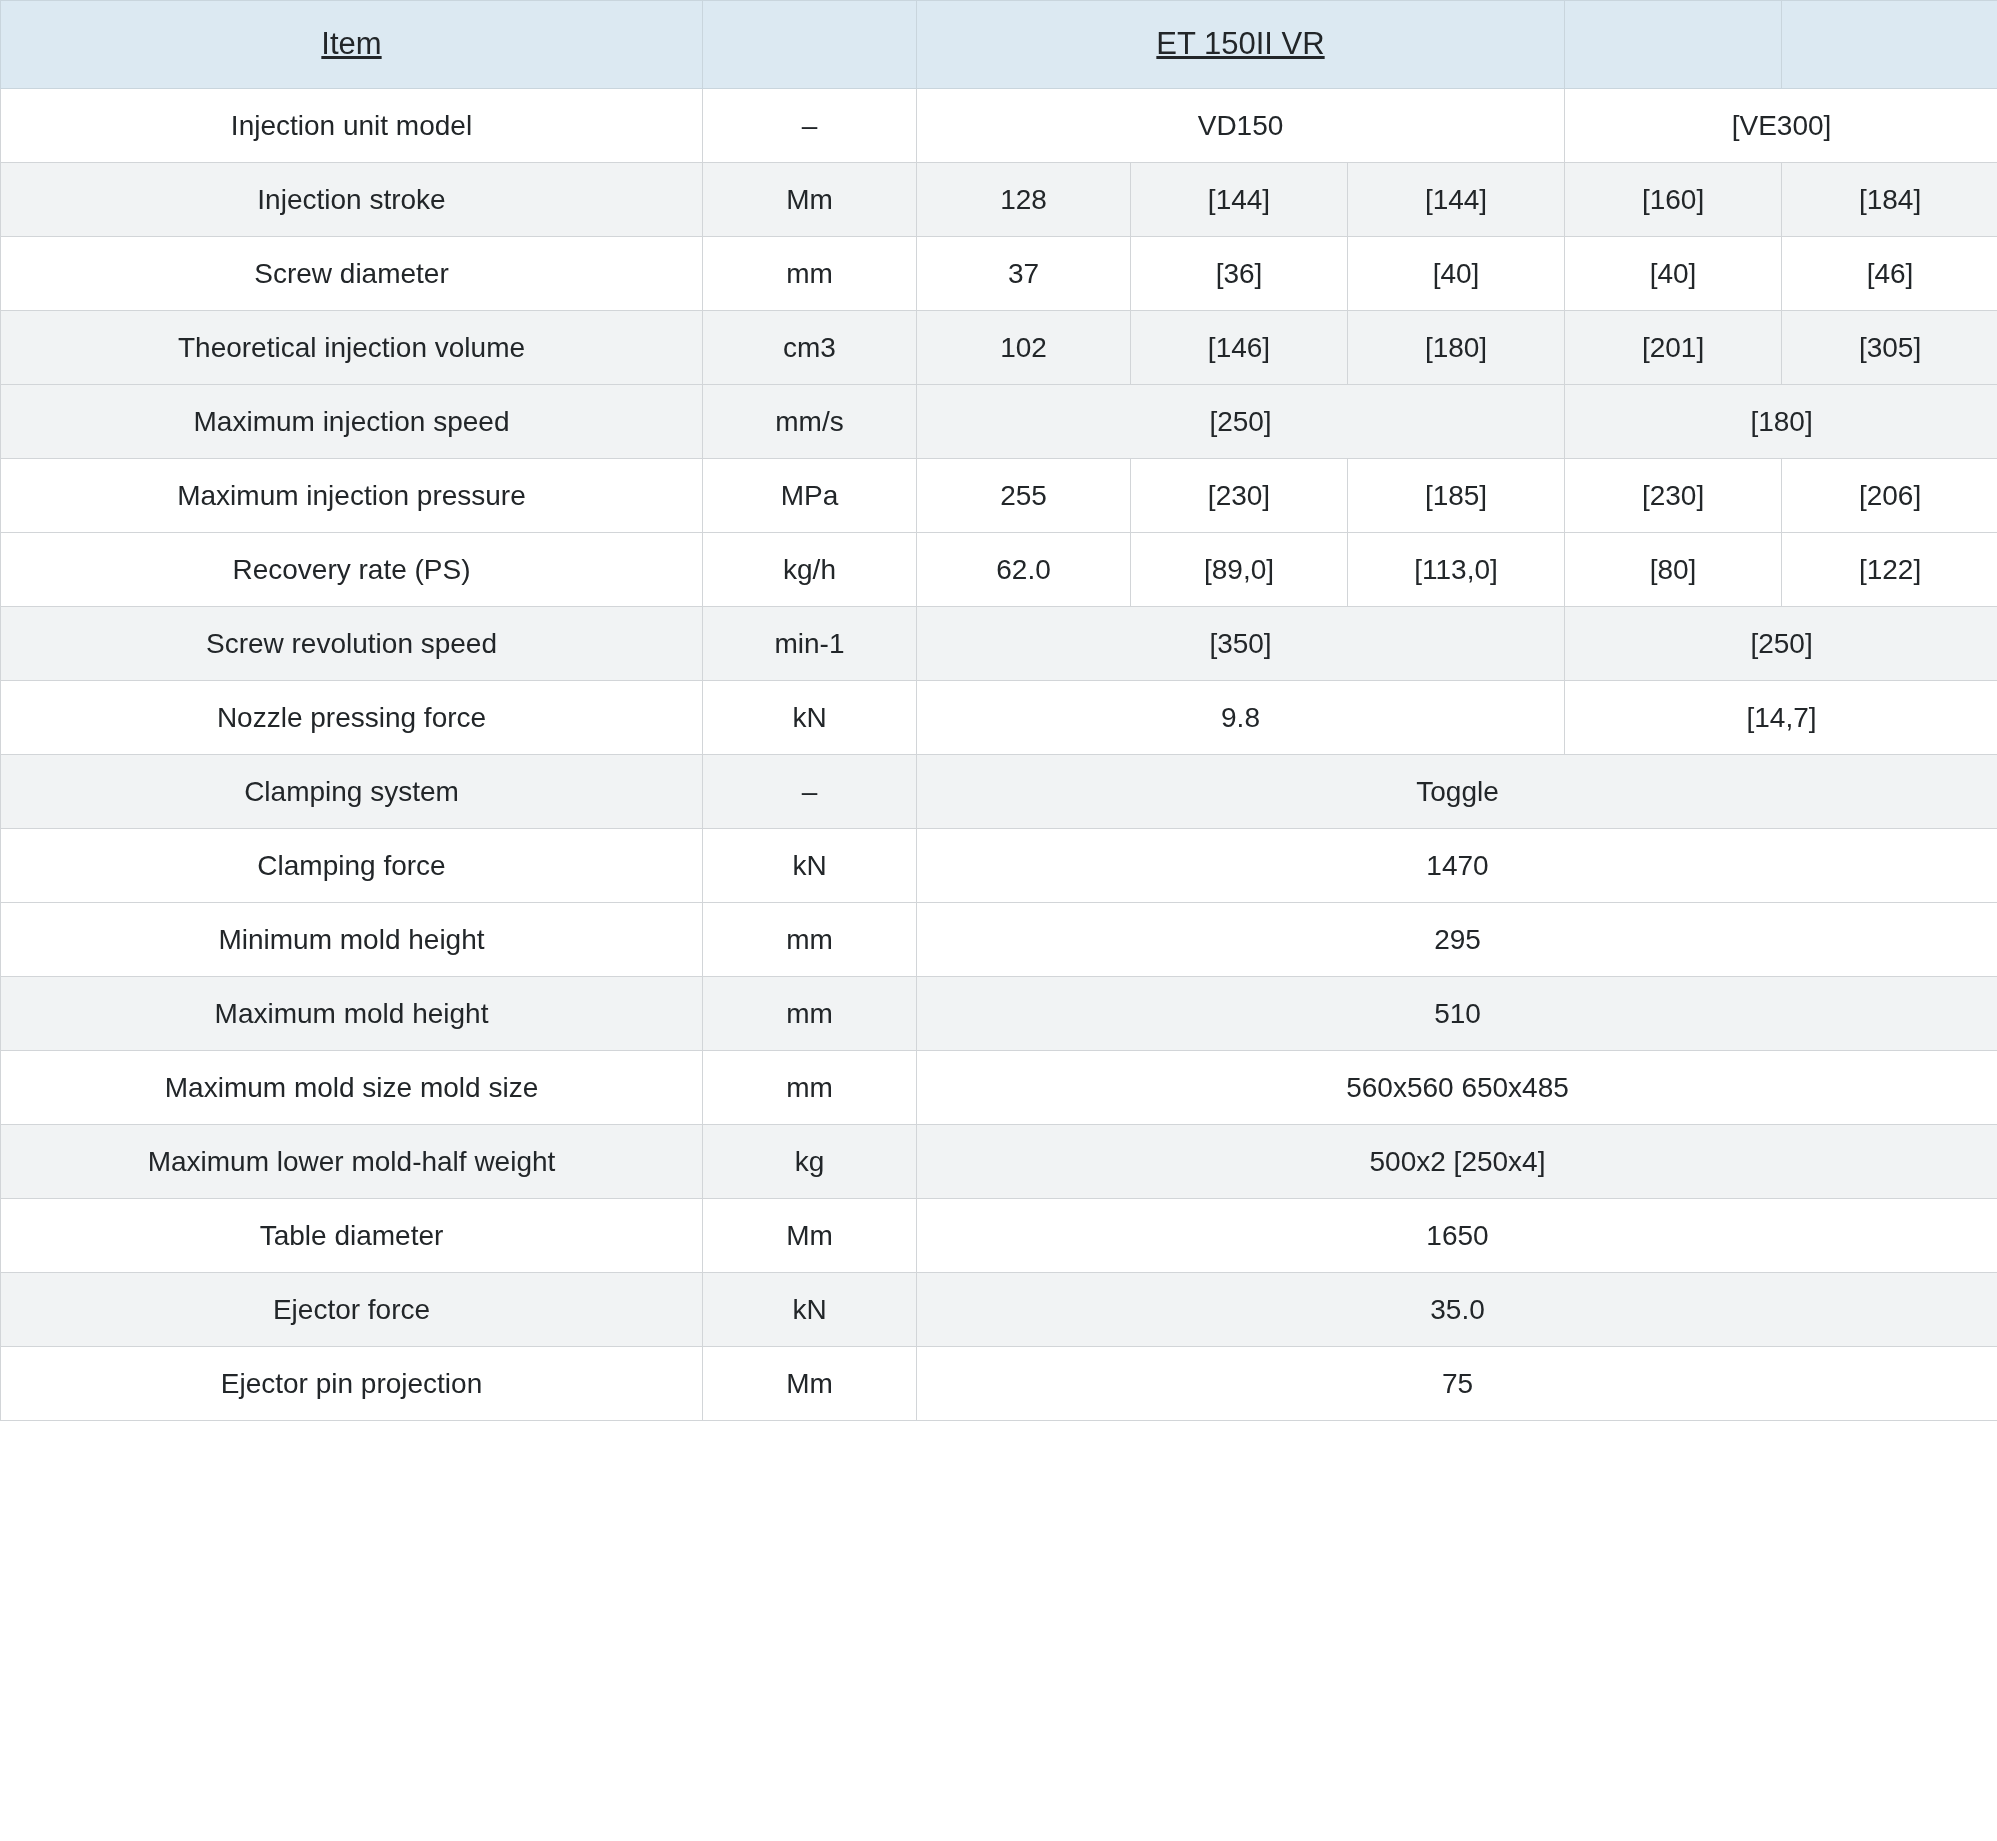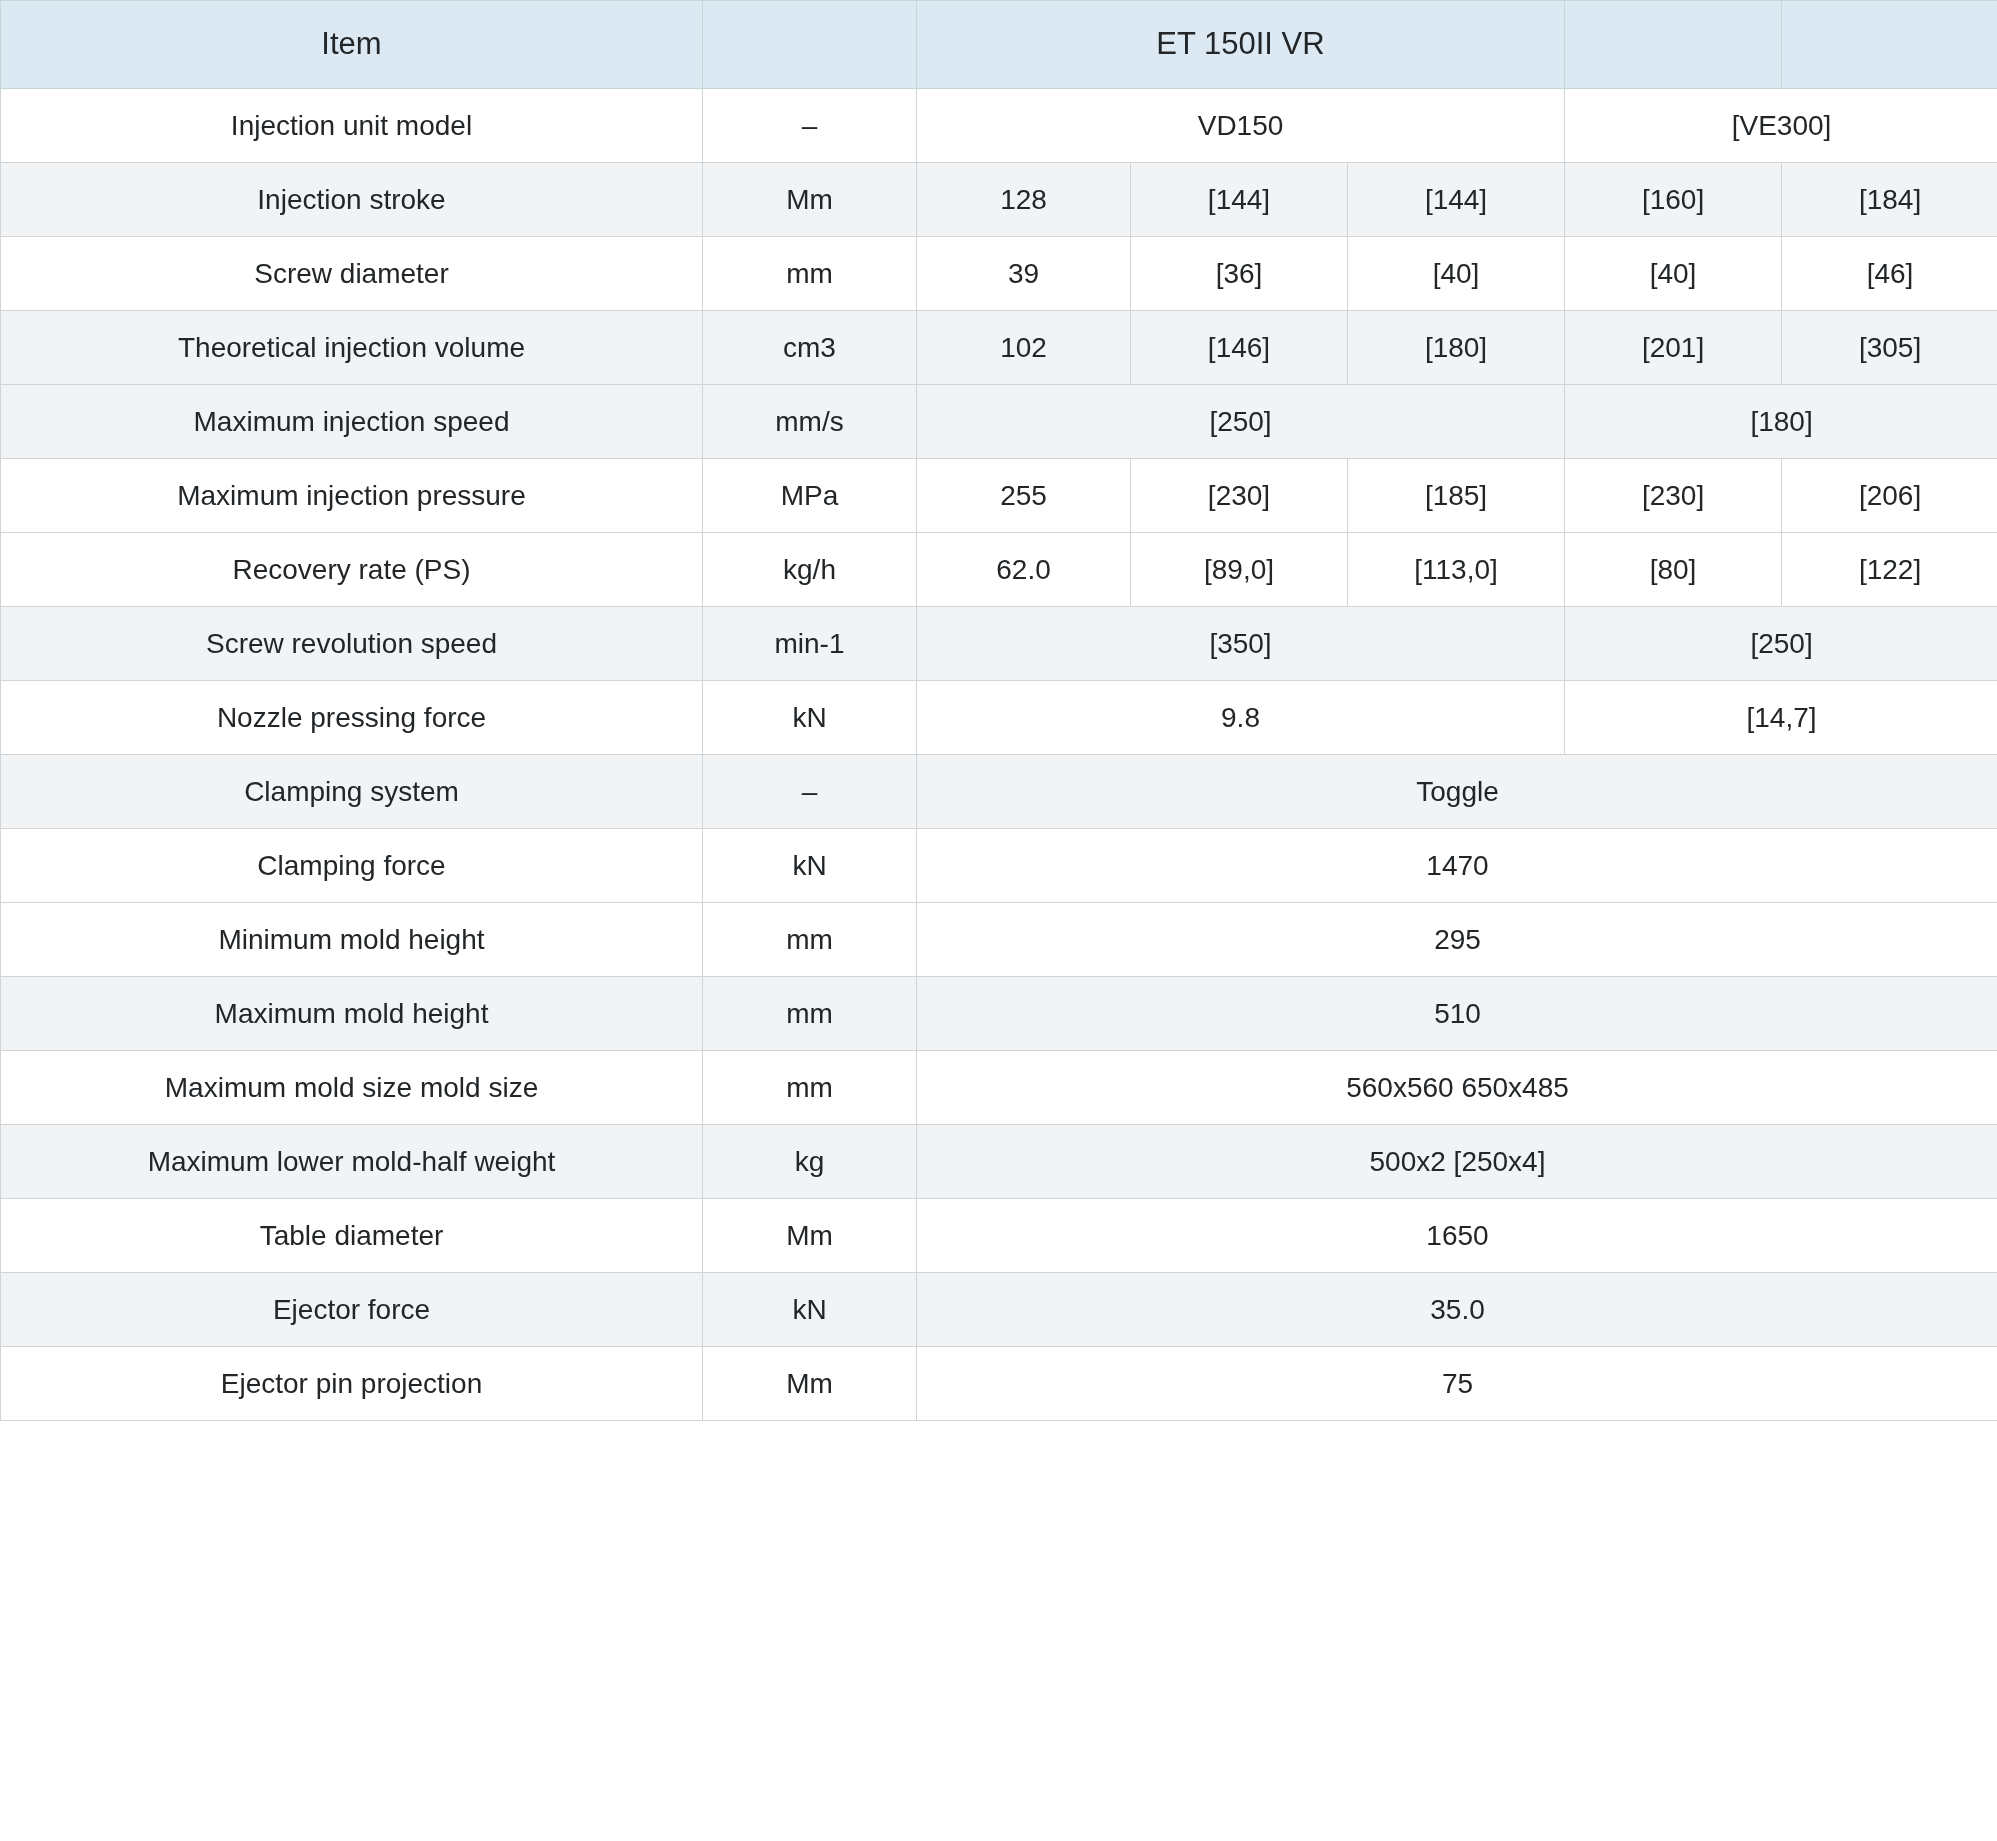--- a/index.html
+++ b/index.html
@@ -33,20 +33,21 @@
     text-align: center;
     vertical-align: middle;
     padding: 19px 6.8px;
     color: #222629;
   }
   .head-row th {
     background: #dce9f2;
     font-size: 31px;
     padding: 24px 6.8px;
     border-color: #c9d5dd;
+    text-decoration: underline;
   }
   tbody tr.alt td {
     background: #f1f3f4;
     margin-top: 32px;
   }
   tbody tr td {
     background: #ffffff;
   }
   tbody tr.alt td.item-cell,
   tbody tr td.item-cell {
@@ -88,21 +89,21 @@
         <td>Mm</td>
         <td>128</td>
         <td>[144]</td>
         <td>[144]</td>
         <td>[160]</td>
         <td>[184]</td>
       </tr>
       <tr>
         <td class="item-cell">Screw diameter</td>
         <td>mm</td>
-        <td>39</td>
+        <td>37</td>
         <td>[36]</td>
         <td>[40]</td>
         <td>[40]</td>
         <td>[46]</td>
       </tr>
       <tr class="alt">
         <td class="item-cell">Theoretical injection volume</td>
         <td>cm3</td>
         <td>102</td>
         <td>[146]</td>

